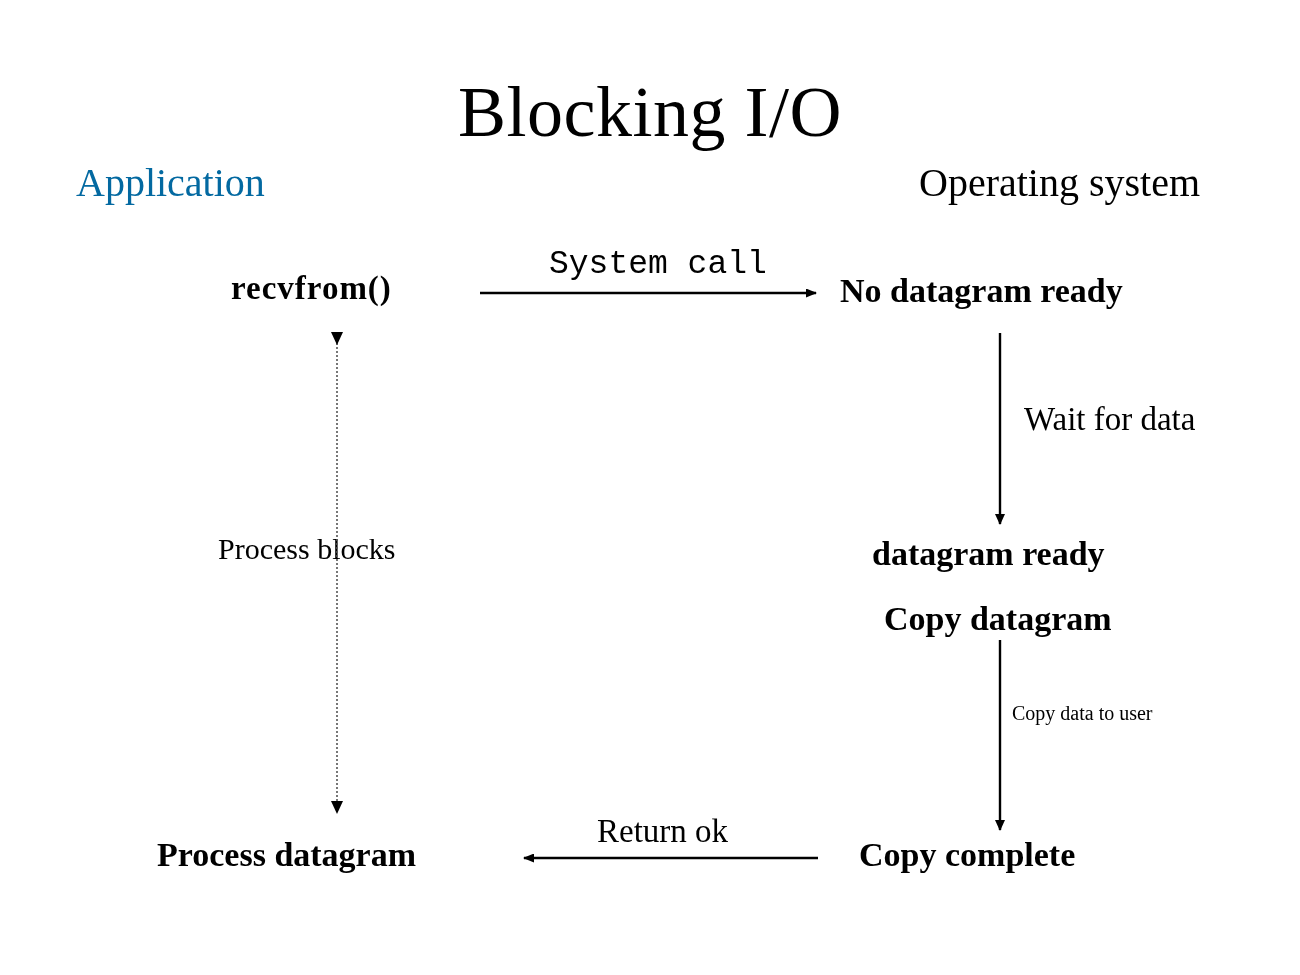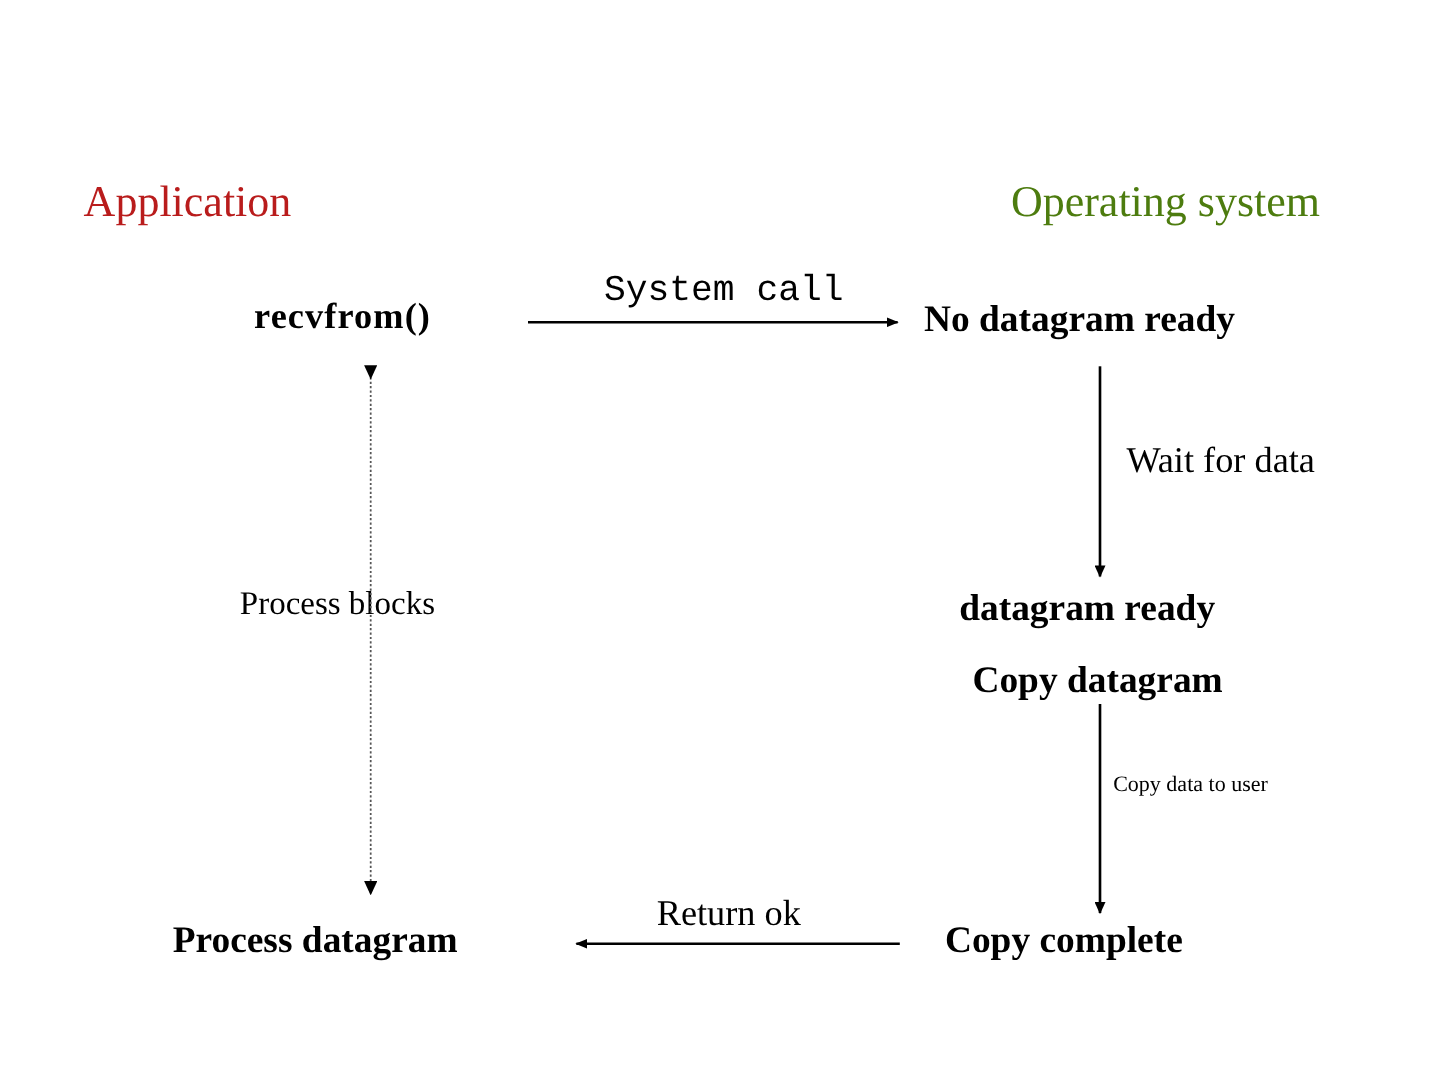--- a/index.html
+++ b/index.html
@@ -77,24 +77,25 @@
     width: 1300px;
     height: 975px;
     pointer-events: none;
   }
 </style>
 </head>
 <body>
 
 <div id="canvas">
 
+  <div class="node" id="title">Blocking I/O</div>
 
-  <div class="node col-header" id="header-application" style="color:#b91c1c;">Application</div>
+  <div class="node col-header" id="header-application" style="color:#0369a1;">Application</div>
 
-  <div class="node col-header" id="header-os" style="color:#4d7c0f;">Operating system</div>
+  <div class="node col-header" id="header-os" style="color:#000000;">Operating system</div>
 
   <div class="node mono-state" id="state-recvfrom">recvfrom()</div>
 
   <div class="node state" id="state-no-datagram">No datagram ready</div>
 
   <div class="node state" id="state-datagram-ready">datagram ready</div>
 
   <div class="node state" id="state-copy-datagram">Copy datagram</div>
 
   <div class="node state" id="state-process-datagram">Process datagram</div>

